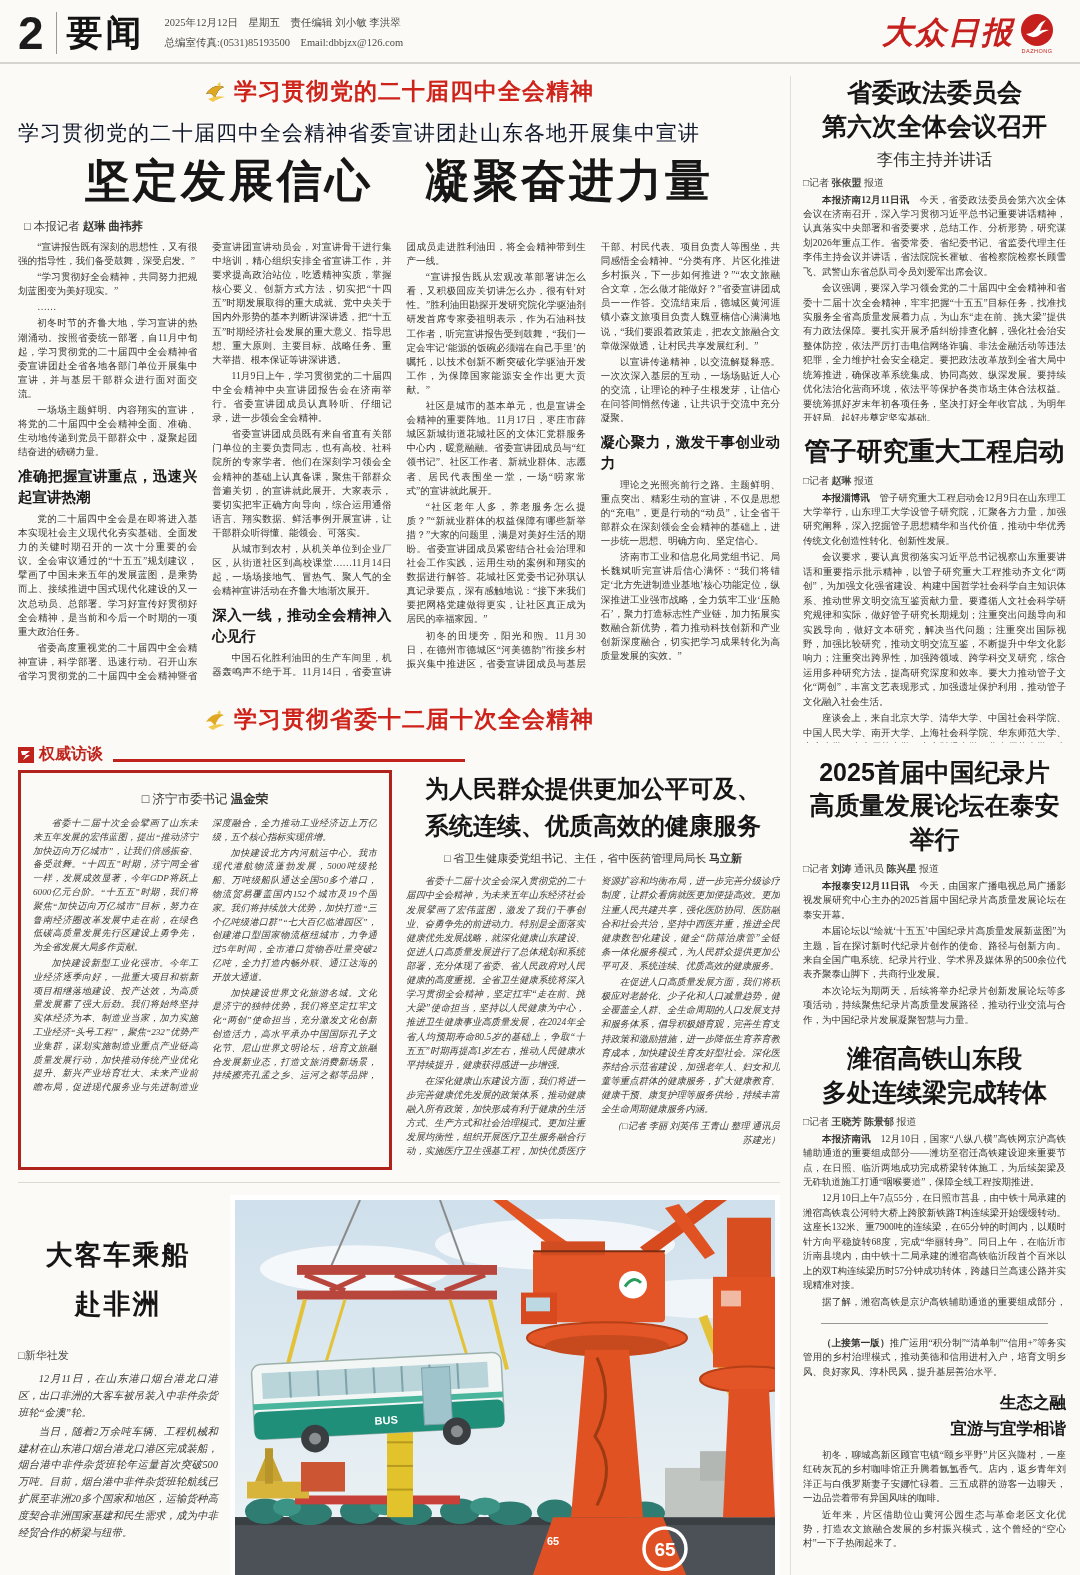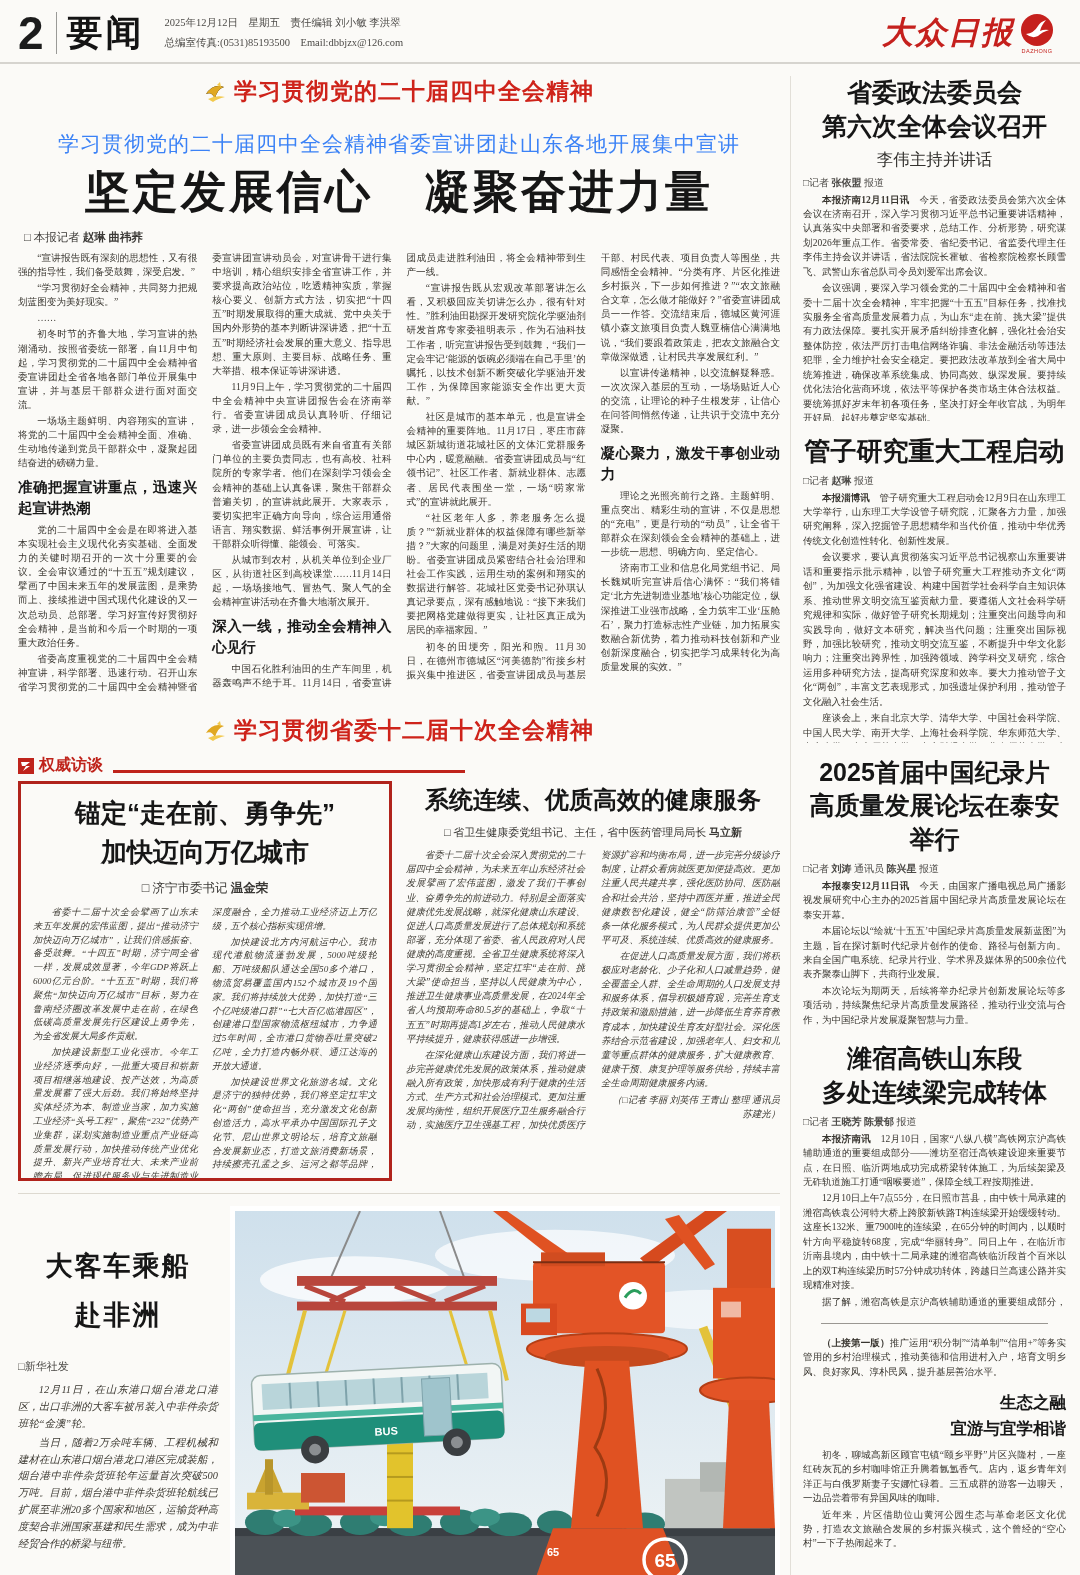--- a/index.html
+++ b/index.html
@@ -17,21 +17,21 @@
   .mast .mlogo{display:flex;flex-direction:column;align-items:center;}
   .mast .msub{font-size:5.5px;color:#c5201d;font-family:"Liberation Sans",sans-serif;letter-spacing:.5px;margin-top:1px;}
   
   .bodywrap{display:flex;padding:12px 0 0 18px;box-sizing:border-box;}
   .leftreg{width:762px;}
   .rightcol{width:276px;margin-left:10px;padding-left:12px;border-left:1px solid #e2dfd8;box-sizing:border-box;}
   
   .banner{display:flex;justify-content:center;align-items:center;gap:6px;
           font-family:"Liberation Sans","DejaVu Sans",sans-serif;font-weight:900;font-size:23px;color:#ce231a;letter-spacing:1px;}
   
-  .kicker{text-align:center;font-size:21px;letter-spacing:1px;color:#3b82f6;margin:23px 0 2px;}
+  .kicker{text-align:left;font-size:21px;letter-spacing:1px;color:#0f172a;margin:12px 0 2px;}
   .bigh{display:flex;justify-content:center;gap:52px;font-family:"Liberation Sans","DejaVu Sans",sans-serif;
         font-size:45px;font-weight:900;letter-spacing:3px;color:#161616;margin:4px 0 8px;}
   .mbyline{font-size:11.5px;margin:0 0 6px 6px;color:#3c3a37;}
   .mbyline b{font-weight:700;}
   .cols4{column-count:4;column-gap:15px;height:452px;overflow:hidden;
          font-size:9.6px;line-height:1.47;text-align:justify;color:#38352f;}
   .para{margin:0 0 2px;text-indent:2em;}
   .colsub{font-family:"Liberation Sans","DejaVu Sans",sans-serif;font-weight:800;font-size:14.5px;line-height:1.4;
           color:#181818;margin:7px 0 5px;text-indent:0;}
   
@@ -174,41 +174,38 @@
           <rect width="16" height="16" fill="#bf231b"></rect>
           <path d="M3 4 H12 L7 8 H12 L5 13 L8 8 H4 Z" fill="#ffffff"></path>
         </svg>
         <span class="tagtxt">权威访谈</span>
         <span class="tagline"></span>
       </div>
 
       <div class="sec2">
 
         <div class="ivbox">
-          <div class="ivh">
-            <div>锚定“走在前、勇争先”</div>
-            <div>加快迈向万亿城市</div>
-          </div>
           <div class="ivby">
             <span>□ 济宁市委书记</span>
             <b>温金荣</b>
           </div>
           <div class="ivbody">
             <div>
                 <p class="para">省委十二届十次全会擘画了山东未来五年发展的宏伟蓝图，提出“推动济宁加快迈向万亿城市”，让我们倍感振奋、备受鼓舞。“十四五”时期，济宁同全省一样，发展成效显著，今年GDP将跃上6000亿元台阶。“十五五”时期，我们将聚焦“加快迈向万亿城市”目标，努力在鲁南经济圈改革发展中走在前，在绿色低碳高质量发展先行区建设上勇争先，为全省发展大局多作贡献。</p>
                 <p class="para">加快建设新型工业化强市。今年工业经济逐季向好，一批重大项目和崭新项目相继落地建设、投产达效，为高质量发展蓄了强大后劲。我们将始终坚持实体经济为本、制造业当家，加力实施工业经济“头号工程”，聚焦“232”优势产业集群，谋划实施制造业重点产业链高质量发展行动，加快推动传统产业优化提升、新兴产业培育壮大、未来产业前瞻布局，促进现代服务业与先进制造业深度融合，全力推动工业经济迈上万亿级，五个核心指标实现倍增。</p>
                 <p class="para">加快建设北方内河航运中心。我市现代港航物流蓬勃发展，5000吨级轮船、万吨级船队通达全国50多个港口，物流贸易覆盖国内152个城市及19个国家。我们将持续放大优势，加快打造“三个亿吨级港口群”“七大百亿临港园区”，创建港口型国家物流枢纽城市，力争通过5年时间，全市港口货物吞吐量突破2亿吨，全力打造内畅外联、通江达海的开放大通道。</p>
                 <p class="para">加快建设世界文化旅游名城。文化是济宁的独特优势，我们将坚定扛牢文化“两创”使命担当，充分激发文化创新创造活力，高水平承办中国国际孔子文化节、尼山世界文明论坛，培育文旅融合发展新业态，打造文旅消费新场景，持续擦亮孔孟之乡、运河之都等品牌，让“文化中国行 欢迎到济宁”“文化济宁 礼迎天下”成为最亮丽的城市名片。</p>
               </div>
 
           </div>
         </div>
 
         <div class="health">
           <div class="hh">
+            <div>为人民群众提供更加公平可及、</div>
             <div>系统连续、优质高效的健康服务</div>
           </div>
           <div class="hby">
             <span>□ 省卫生健康委党组书记、主任，省中医药管理局局长</span>
             <b>马立新</b>
           </div>
           <div class="hbody">
             <div>
                 <p class="para">省委十二届十次全会深入贯彻党的二十届四中全会精神，为未来五年山东经济社会发展擘画了宏伟蓝图，激发了我们干事创业、奋勇争先的前进动力。特别是全面落实健康优先发展战略，就深化健康山东建设、促进人口高质量发展进行了总体规划和系统部署，充分体现了省委、省人民政府对人民健康的高度重视。全省卫生健康系统将深入学习贯彻全会精神，坚定扛牢“走在前、挑大梁”使命担当，坚持以人民健康为中心，推进卫生健康事业高质量发展，在2024年全省人均预期寿命80.5岁的基础上，争取“十五五”时期再提高1岁左右，推动人民健康水平持续提升，健康获得感进一步增强。</p>
                 <p class="para">在深化健康山东建设方面，我们将进一步完善健康优先发展的政策体系，推动健康融入所有政策，加快形成有利于健康的生活方式、生产方式和社会治理模式。更加注重发展均衡性，组织开展医疗卫生服务融合行动，实施医疗卫生强基工程，加快优质医疗资源扩容和均衡布局，进一步完善分级诊疗制度，让群众看病就医更加便捷高效。更加注重人民共建共享，强化医防协同、医防融合和社会共治，坚持中西医并重，推进全民健康数智化建设，健全“防筛治康管”全链条一体化服务模式，为人民群众提供更加公平可及、系统连续、优质高效的健康服务。</p>

